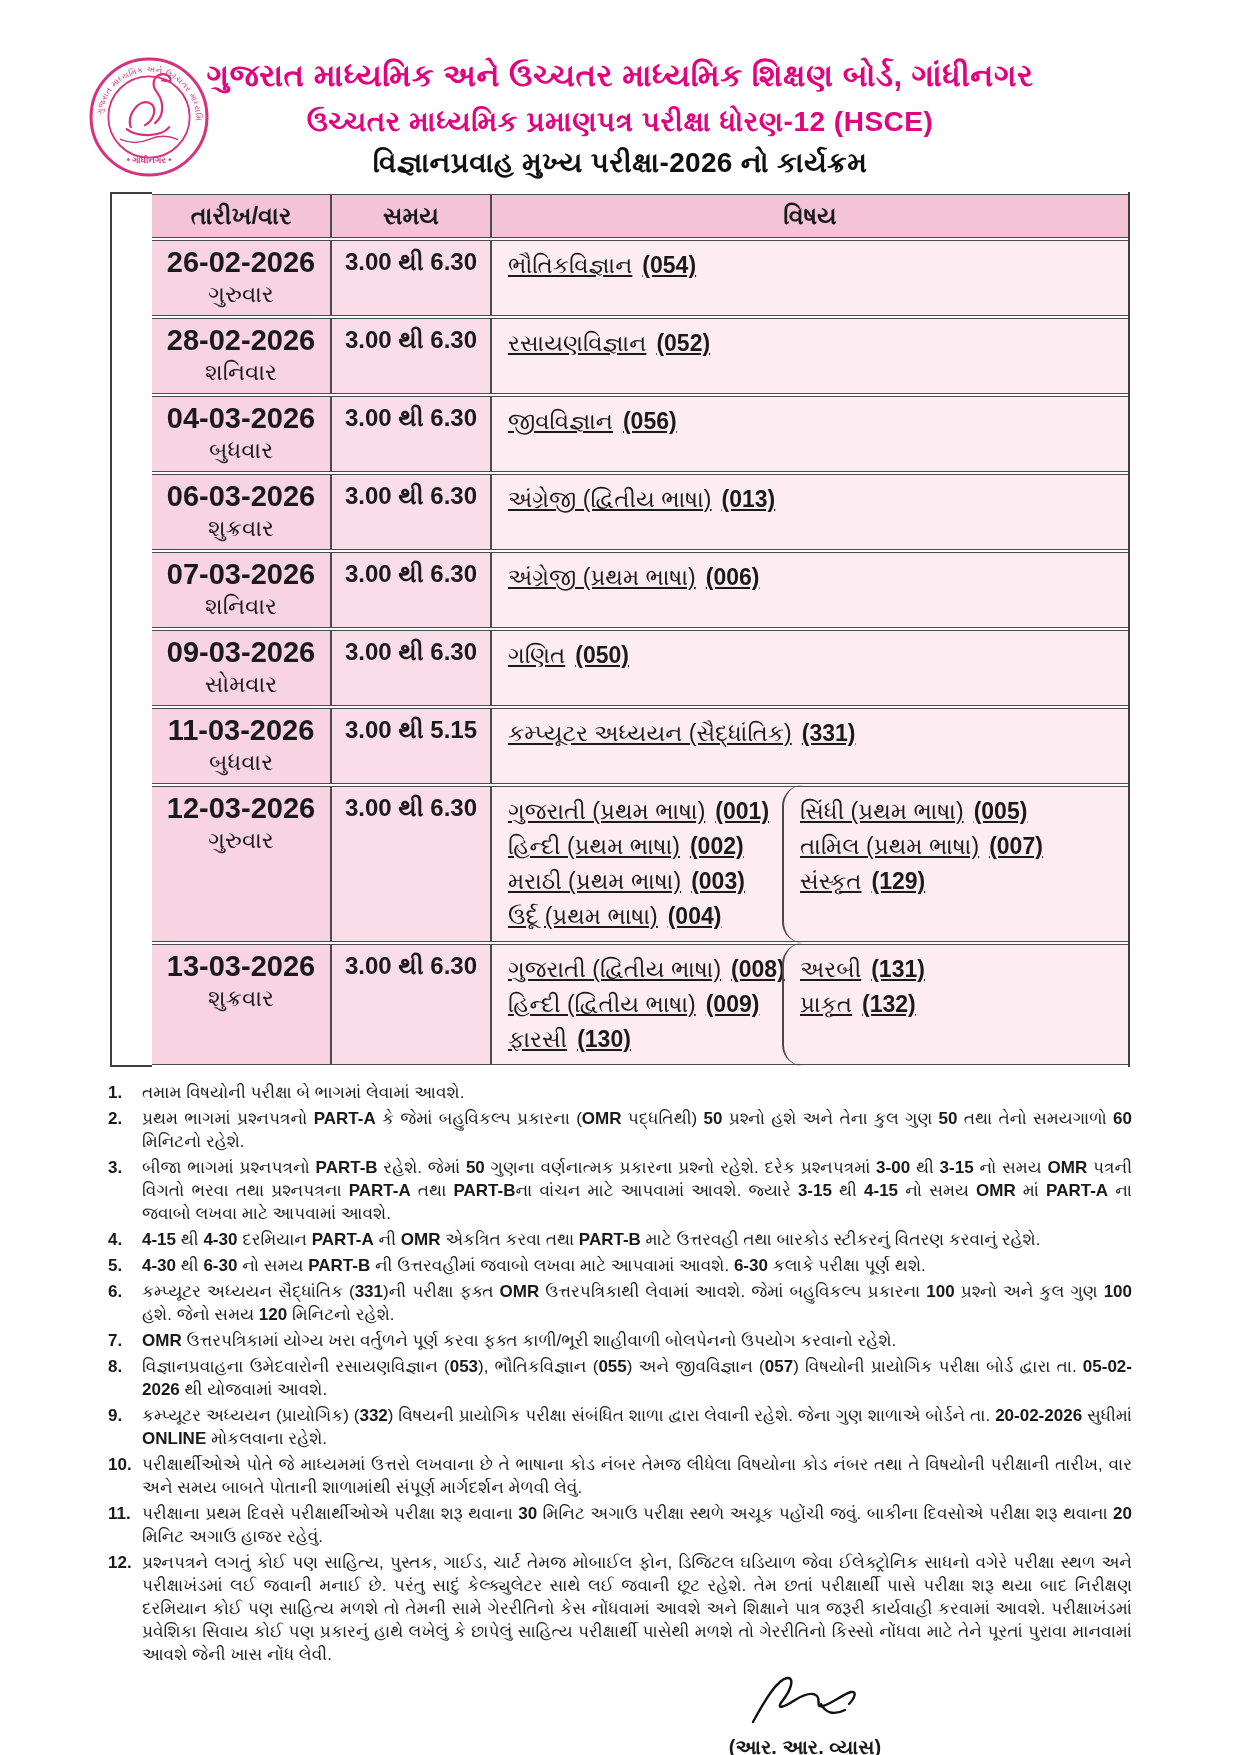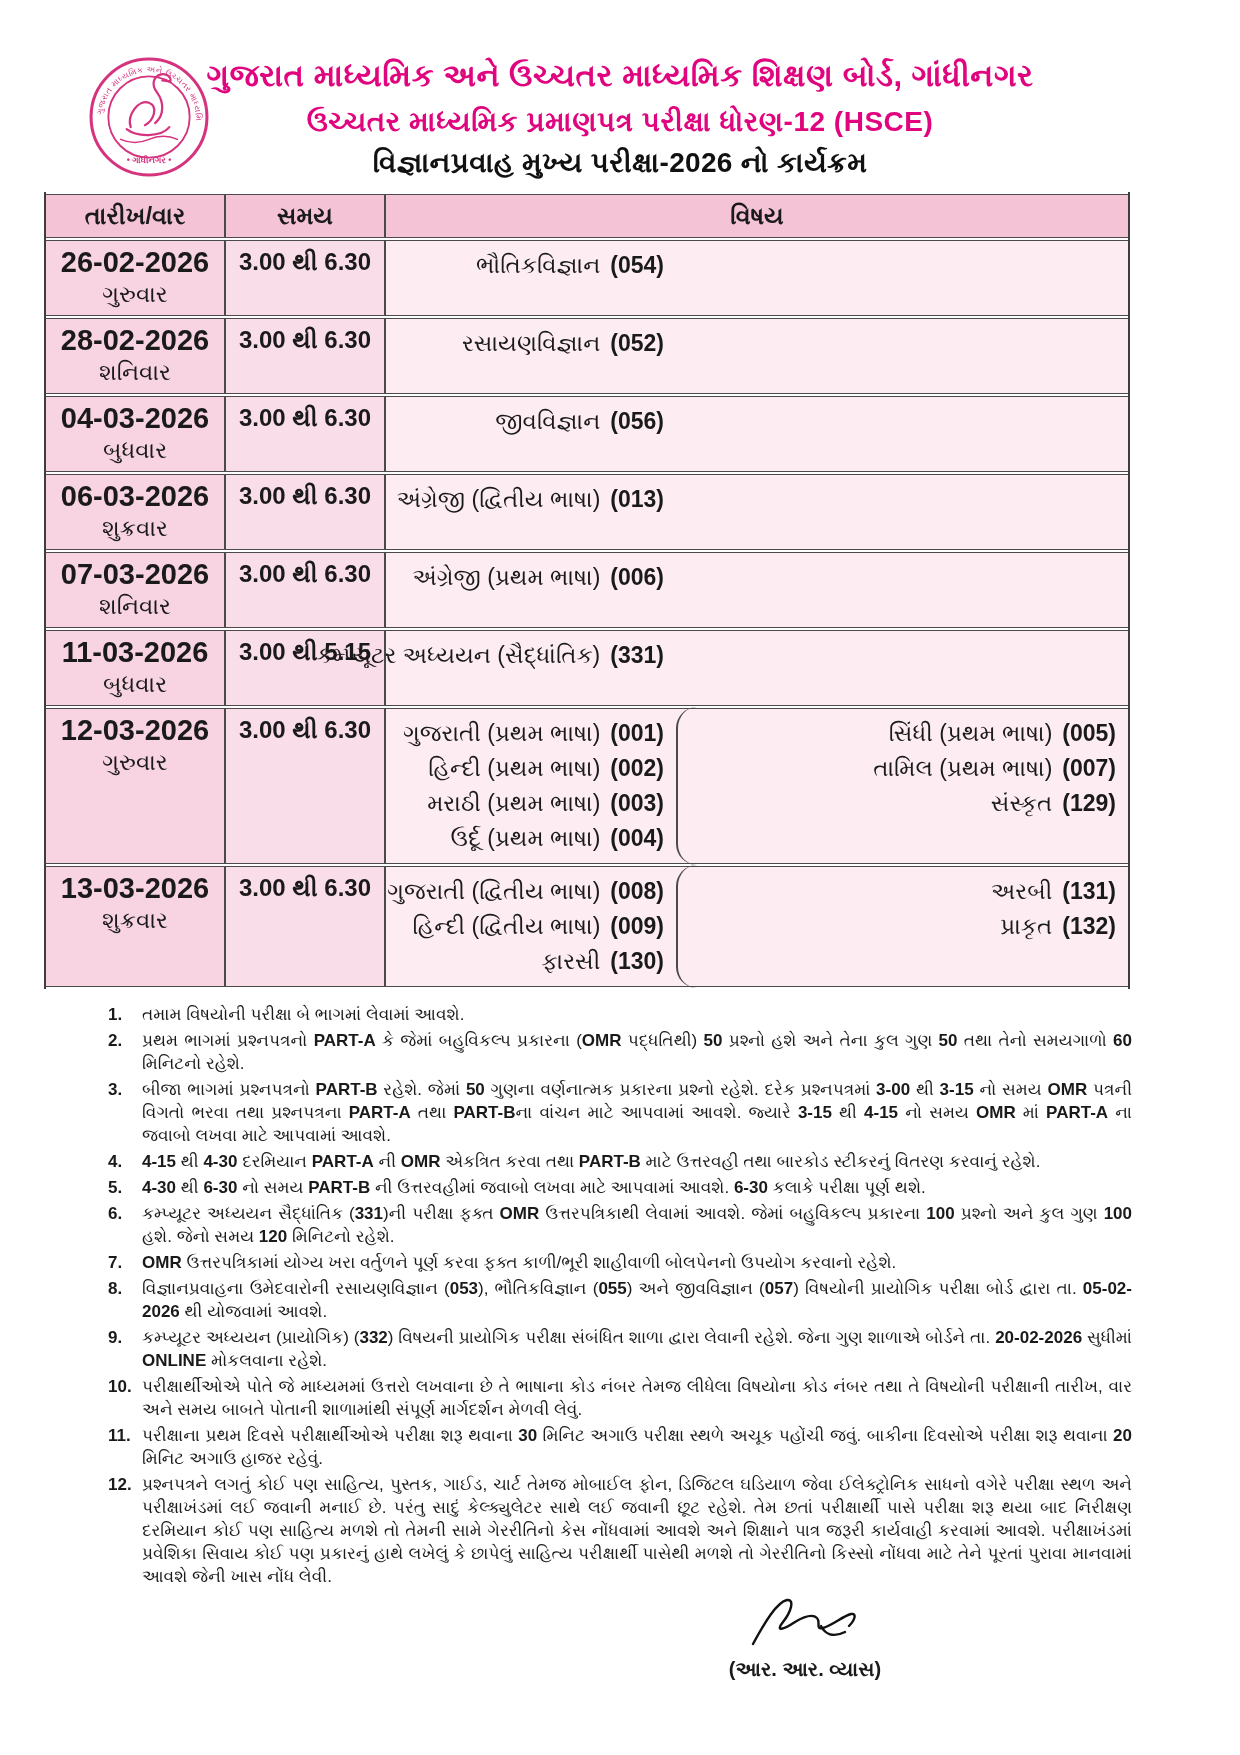--- a/index.html
+++ b/index.html
@@ -10,21 +10,21 @@
     color:#1a1a1a;
   }
   
   .header-wrap{position:relative;padding-top:58px;}
   .logo-box{position:absolute;left:88px;top:56px;width:122px;height:122px;}
   .titles{text-align:center;}
   .title-1{font-size:31px;font-weight:bold;color:#e0047e;letter-spacing:.5px;}
   .title-2{font-size:28px;font-weight:bold;color:#e0047e;margin-top:12px;letter-spacing:.5px;}
   .subtitle{font-size:28px;font-weight:bold;color:#111;margin-top:8px;letter-spacing:.3px;}
   
-  .table-wrap{margin:12px 110px 0 44px;border:2.5px solid #3e3e3e;}
+  .table-wrap{margin:12px 110px 0 110px;border:2.5px solid #3e3e3e;padding-left:40px;}
   table.sched{width:100%;border-collapse:separate;border-spacing:0 2px;background:#fff;margin:-2px 0;}
   .sched th{
     background:#f4c3d6;font-size:24px;font-weight:bold;padding:7px 4px;
     border-bottom:1.6px solid #4a4a4a;border-top:1.6px solid #4a4a4a;
   }
   .sched td{
     border-bottom:1.6px solid #4a4a4a;border-top:1.6px solid #4a4a4a;
     vertical-align:top;
   }
   .sched th:not(:last-child),.sched td:not(:last-child){border-right:2px solid #4a4a4a;}
@@ -34,21 +34,21 @@
   .time-cell{background:#f9dde8;text-align:center;padding:5px 2px;}
   .subject-cell{background:#fdedf3;padding:5px 0;}
   .date-line{font-size:29px;font-weight:bold;line-height:32px;}
   .day-line{font-size:23px;line-height:32px;}
   .time-line{font-size:24px;font-weight:bold;line-height:32px;}
   .row-body{min-height:70px;}
   .subj-flex{display:flex;min-height:60px;}
   .grp{padding:2px 12px 2px 16px;}
   .grp-0{width:262px;flex:0 0 auto;}
   .grp-1{flex:1 1 auto;border-left:2px solid #4a4a4a;margin:-7px 0;padding-top:9px;padding-bottom:9px;border-radius:21px;}
-  .subj-line{display:flex;justify-content:flex-end;align-items:baseline;line-height:35px;}
+  .subj-line{display:flex;justify-content:flex-start;align-items:baseline;line-height:35px;text-decoration:underline;}
   .subj-name{font-size:23px;white-space:nowrap;}
   .subj-code{font-size:23px;font-weight:bold;margin-left:10px;}
   
   .notes{margin:14px 108px 0 108px;}
   .note-row{display:flex;margin-bottom:3px;}
   .note-num{flex:0 0 34px;font-size:17px;font-weight:bold;line-height:23px;}
   .note-text{flex:1 1 auto;font-size:17px;line-height:23px;text-align:justify;}
   .note-text b{font-family:"Liberation Sans",sans-serif;}
   
   .sig-block{margin:4px 0 0 580px;width:450px;text-align:center;}
@@ -187,20 +187,39 @@
                 <div class="subj-line">
                   <span class="subj-name">અંગ્રેજી (પ્રથમ ભાષા)</span>
                   <span class="subj-code">(006)</span>
                 </div>
               </div>
             </div>
           </td>
         </tr>
         <tr class="row-body">
           <td class="date-cell col-date">
+            <div class="date-line">09-03-2026</div>
+            <div class="day-line">સોમવાર</div>
+          </td>
+          <td class="time-cell col-time">
+            <div class="time-line">3.00 થી 6.30</div>
+          </td>
+          <td class="subject-cell">
+            <div class="subj-flex">
+              <div class="grp grp-0">
+                <div class="subj-line">
+                  <span class="subj-name">ગણિત</span>
+                  <span class="subj-code">(050)</span>
+                </div>
+              </div>
+            </div>
+          </td>
+        </tr>
+        <tr class="row-body">
+          <td class="date-cell col-date">
             <div class="date-line">11-03-2026</div>
             <div class="day-line">બુધવાર</div>
           </td>
           <td class="time-cell col-time">
             <div class="time-line">3.00 થી 5.15</div>
           </td>
           <td class="subject-cell">
             <div class="subj-flex">
               <div class="grp grp-0">
                 <div class="subj-line">

